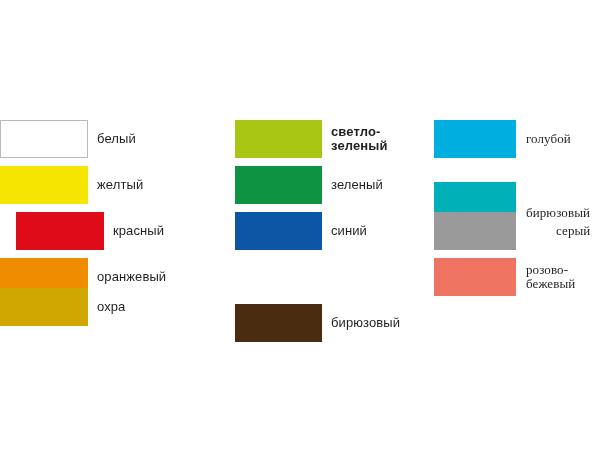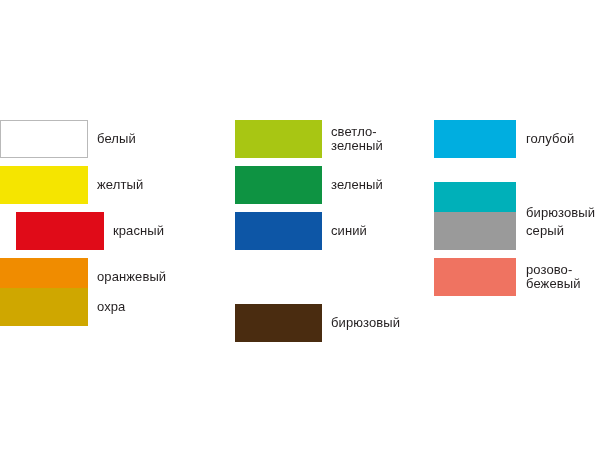--- a/index.html
+++ b/index.html
@@ -55,21 +55,21 @@
   .swatch-label {
     flex: 1 1 auto;
     font-size: 13px;
     line-height: 14px;
     color: #231f20;
     white-space: pre-line;
     letter-spacing: 0.1px;
   }
   .col-0 .swatch-label { padding-left: 9px; }
   .col-1 .swatch-label { padding-left: 9px; }
-  .col-2 .swatch-label { padding-left: 10px; }
+  .col-2 .swatch-label { padding-left: 10px; font-family: Liberation Serif, serif; }
 </style>
 </head>
 <body>
 
 <div id="palette-page" style="background: rgb(255, 255, 255);">
 
 <div class="palette-column col-0">
       <div class="swatch-row" style="top: 120px;">
         <div class="swatch-chip bordered" style="background: rgb(255, 255, 255); border-color: rgb(185, 185, 185);"></div>
         <div class="swatch-label">белый</div>
@@ -85,21 +85,21 @@
       <div class="swatch-row" style="top: 258px;">
         <div class="swatch-chip" style="background: rgb(240, 140, 0);"></div>
         <div class="swatch-label">оранжевый</div>
       </div>
       <div class="swatch-row" style="top: 288px;">
         <div class="swatch-chip" style="background: rgb(207, 167, 0);"></div>
         <div class="swatch-label">охра</div>
       </div>
     </div>
     <div class="palette-column col-1">
-      <div class="swatch-row" style="top: 120px;">
+      <div class="swatch-row" style="top: 120px; font-weight: bold;">
         <div class="swatch-chip" style="background: rgb(168, 198, 19);"></div>
         <div class="swatch-label">светло-
 зеленый</div>
       </div>
       <div class="swatch-row" style="top: 166px;">
         <div class="swatch-chip" style="background: rgb(14, 147, 66);"></div>
         <div class="swatch-label">зеленый</div>
       </div>
       <div class="swatch-row" style="top: 212px;">
         <div class="swatch-chip" style="background: rgb(13, 86, 166);"></div>
@@ -112,21 +112,21 @@
     </div>
     <div class="palette-column col-2">
       <div class="swatch-row" style="top: 120px;">
         <div class="swatch-chip" style="background: rgb(0, 174, 224);"></div>
         <div class="swatch-label">голубой</div>
       </div>
       <div class="swatch-row" style="top: 182px; align-items: flex-end;">
         <div class="swatch-chip" style="background: rgb(0, 176, 185);"></div>
         <div class="swatch-label">бирюзовый</div>
       </div>
-      <div class="swatch-row" style="top: 212px;">
+      <div class="swatch-row" style="top: 212px; gap: 30px;">
         <div class="swatch-chip" style="background: rgb(154, 154, 154);"></div>
         <div class="swatch-label">серый</div>
       </div>
       <div class="swatch-row" style="top: 258px;">
         <div class="swatch-chip" style="background: rgb(239, 115, 97);"></div>
         <div class="swatch-label">розово-
 бежевый</div>
       </div>
     </div>
   </div>

